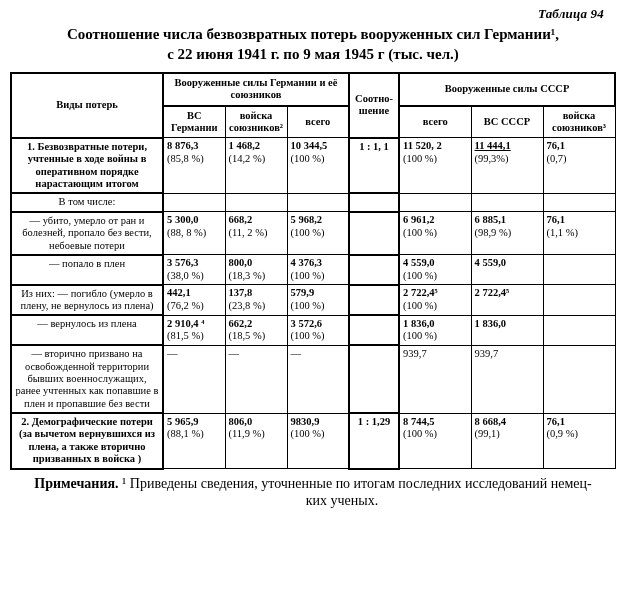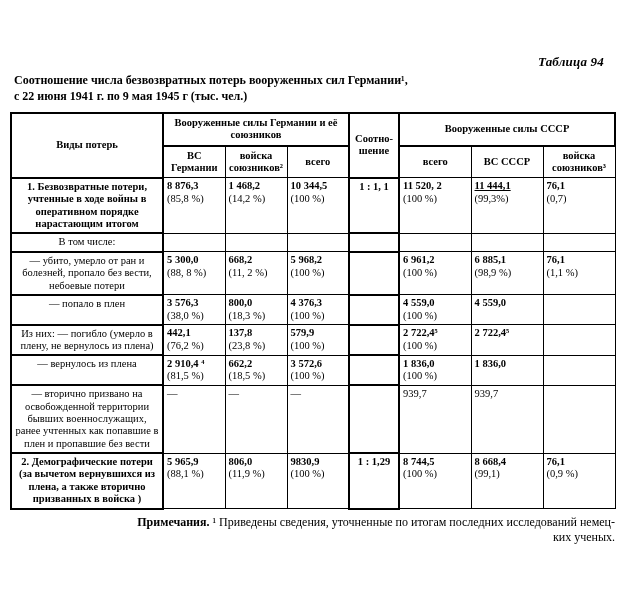--- a/index.html
+++ b/index.html
@@ -13,35 +13,34 @@
     font-family: "Liberation Serif", serif;
     color: #000000;
     overflow: hidden;
   }
   .page {
     position: relative;
     width: 626px;
     height: 511px;
     box-sizing: border-box;
     padding: 6px 10px 8px 10px;
-    margin-top: 48px;
   }
   .table-number {
     text-align: right;
     font-style: italic;
     font-size: 13px;
     font-weight: bold;
     padding-right: 12px;
     margin-bottom: 3px;
     letter-spacing: 0.2px;
   }
   .doc-title {
-    text-align: left;
+    text-align: center;
     font-weight: bold;
-    font-size: 12px;
+    font-size: 15px;
     line-height: 1.33;
     margin: 0 4px 7px 4px;
   }
   table.main {
     border-collapse: collapse;
     width: 604px;
     margin: 0 auto;
     table-layout: fixed;
   }
   table.main th, table.main td {
@@ -87,23 +86,23 @@
     text-align: center;
     vertical-align: middle;
     font-weight: bold;
     font-size: 10.5px;
   }
   .underline-val { text-decoration: underline; }
   .dash { font-weight: normal; }
   .notes {
     margin: 5px auto 0 auto;
     width: 604px;
-    font-size: 12px;
+    font-size: 14px;
     line-height: 1.25;
-    text-align: right;
+    text-align: center;
   }
   .notes b { font-weight: bold; }
   .notes .indent { display: block; padding-left: 58px; }
 </style>
 </head>
 <body>
 
 <div class="page">
 
   <div class="table-number">Таблица 94</div>

